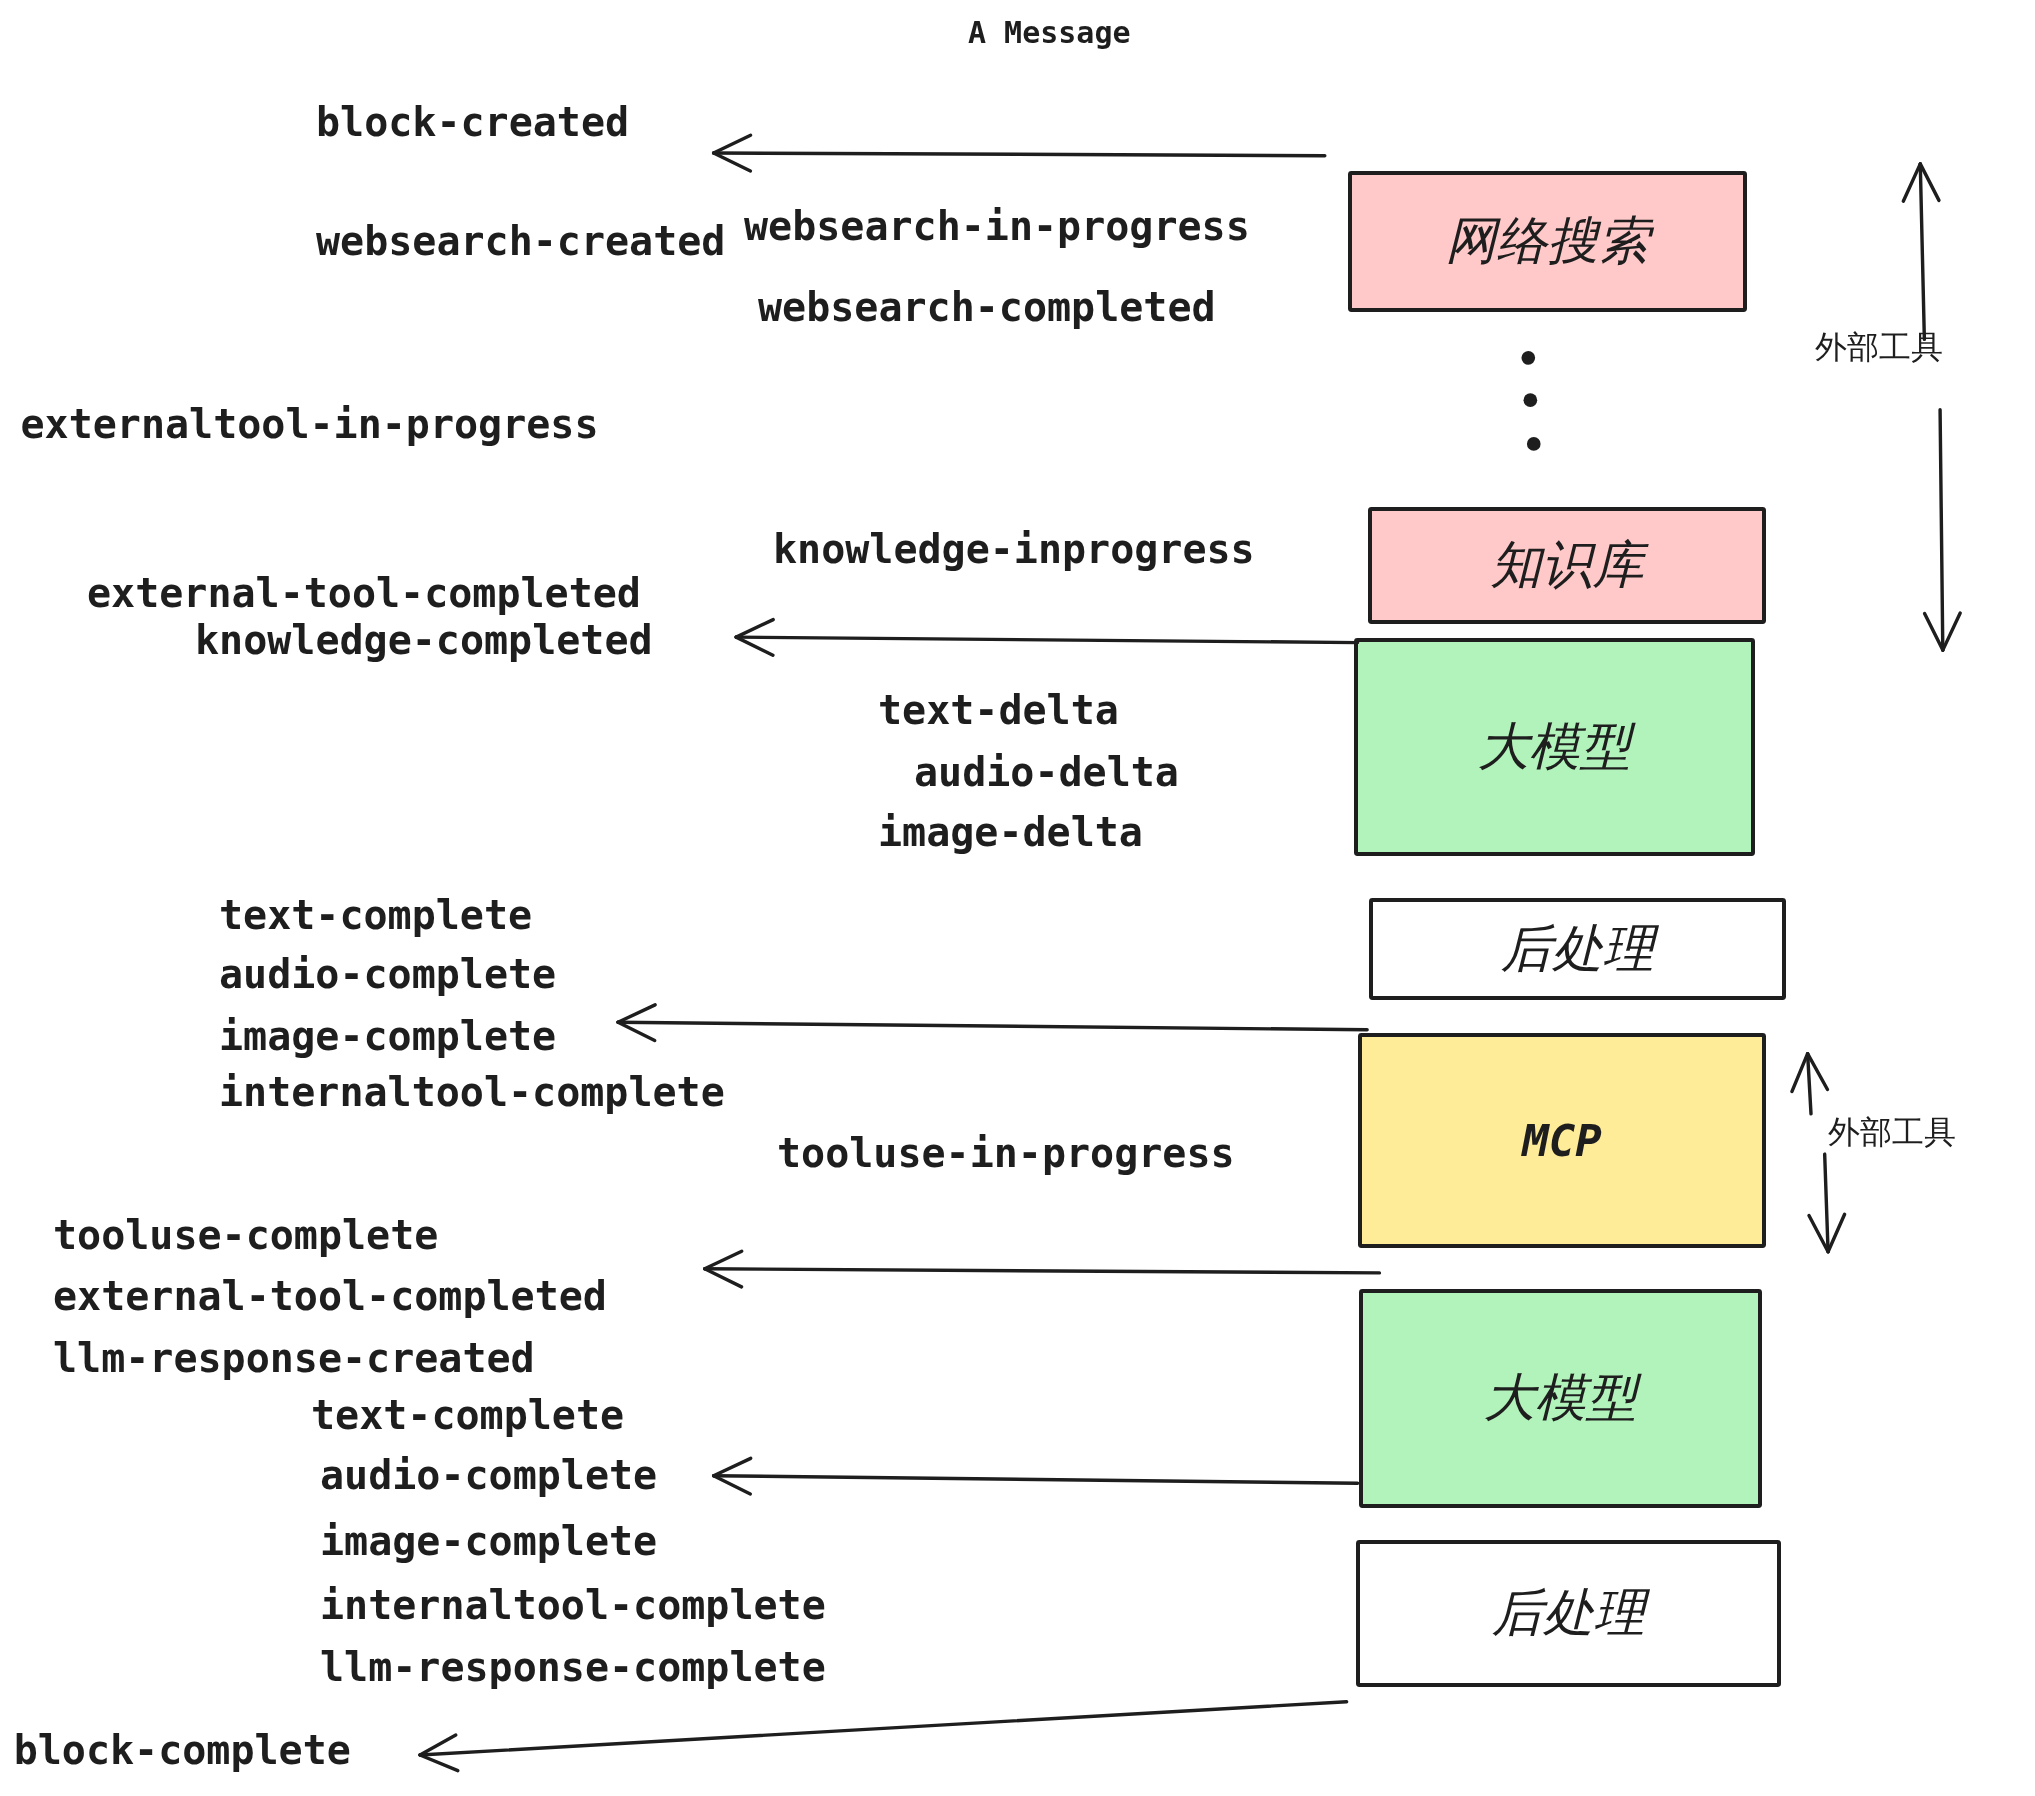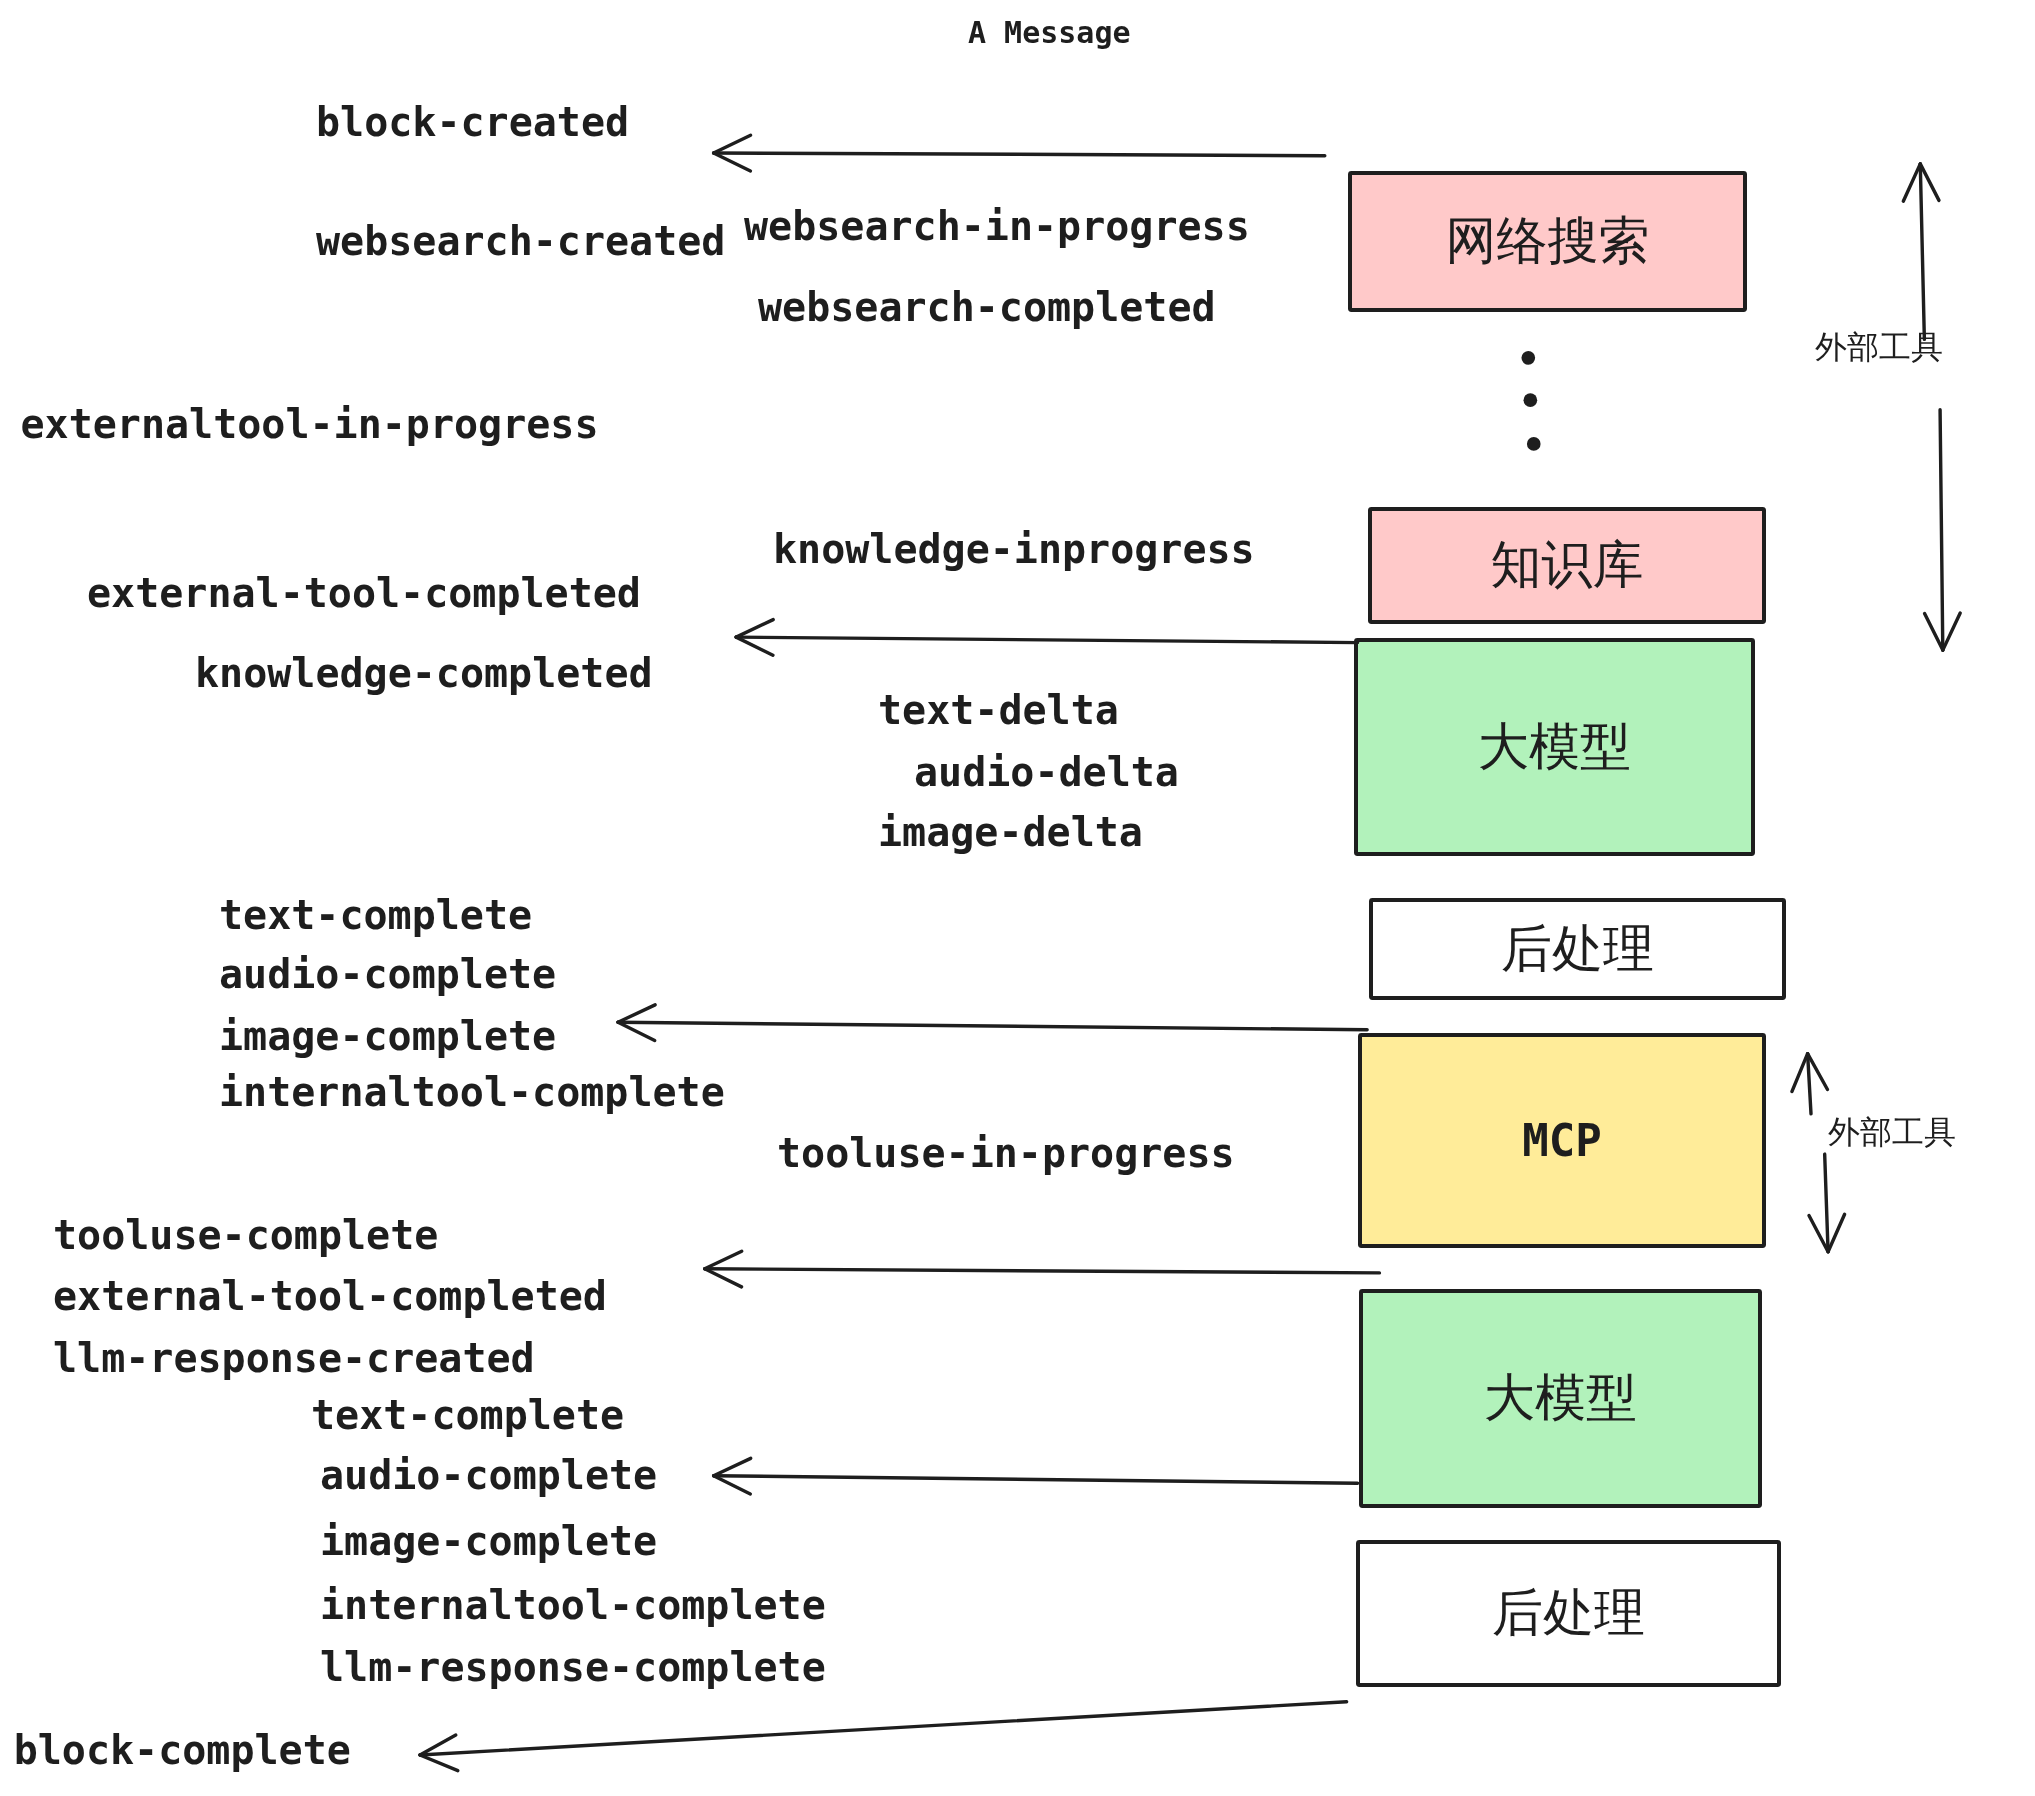--- a/index.html
+++ b/index.html
@@ -23,20 +23,21 @@
     font-size:40px;font-weight:600;
     white-space:nowrap;
     line-height:1.1;
   }
   .box{
     position:absolute;
     border:4.1px solid #1e1e1e;
     border-radius:3.4px;
     display:flex;align-items:center;justify-content:center;
     box-sizing:border-box;
+    font-style:italic;
   }
   .box .box-label{
     font-size:51px;
     font-weight:400;
     white-space:nowrap;
   }
   .box.mono .box-label{
     font-family:"DejaVu Sans Mono", monospace;
     font-size:44px;font-weight:600;
   }
@@ -74,21 +75,21 @@
       <div class="box" style="left: 1356px; top: 1540px; width: 425px; height: 147px; background: rgb(255, 255, 255);">
         <span class="box-label">后处理</span>
       </div>
       <div class="event" style="left: 316px; top: 100px;">block-created</div>
       <div class="event" style="left: 316px; top: 171px; margin-top: 48px;">websearch-created</div>
       <div class="event" style="left: 744px; top: 204px;">websearch-in-progress</div>
       <div class="event" style="left: 758px; top: 285px;">websearch-completed</div>
       <div class="event" style="left: 20.5px; top: 402px;">externaltool-in-progress</div>
       <div class="event" style="left: 773px; top: 527px;">knowledge-inprogress</div>
       <div class="event" style="left: 87px; top: 571px;">external-tool-completed</div>
-      <div class="event" style="left: 195px; top: 651px;">knowledge-completed</div>
+      <div class="event" style="left: 195px; top: 618px;">knowledge-completed</div>
       <div class="event" style="left: 878px; top: 688px;">text-delta</div>
       <div class="event" style="left: 914px; top: 750px;">audio-delta</div>
       <div class="event" style="left: 878px; top: 810px;">image-delta</div>
       <div class="event" style="left: 219px; top: 893px;">text-complete</div>
       <div class="event" style="left: 219px; top: 952px;">audio-complete</div>
       <div class="event" style="left: 219px; top: 1014px;">image-complete</div>
       <div class="event" style="left: 219px; top: 1070px;">internaltool-complete</div>
       <div class="event" style="left: 777px; top: 1131px;">tooluse-in-progress</div>
       <div class="event" style="left: 53px; top: 1213px;">tooluse-complete</div>
       <div class="event" style="left: 53px; top: 1274px;">external-tool-completed</div>

